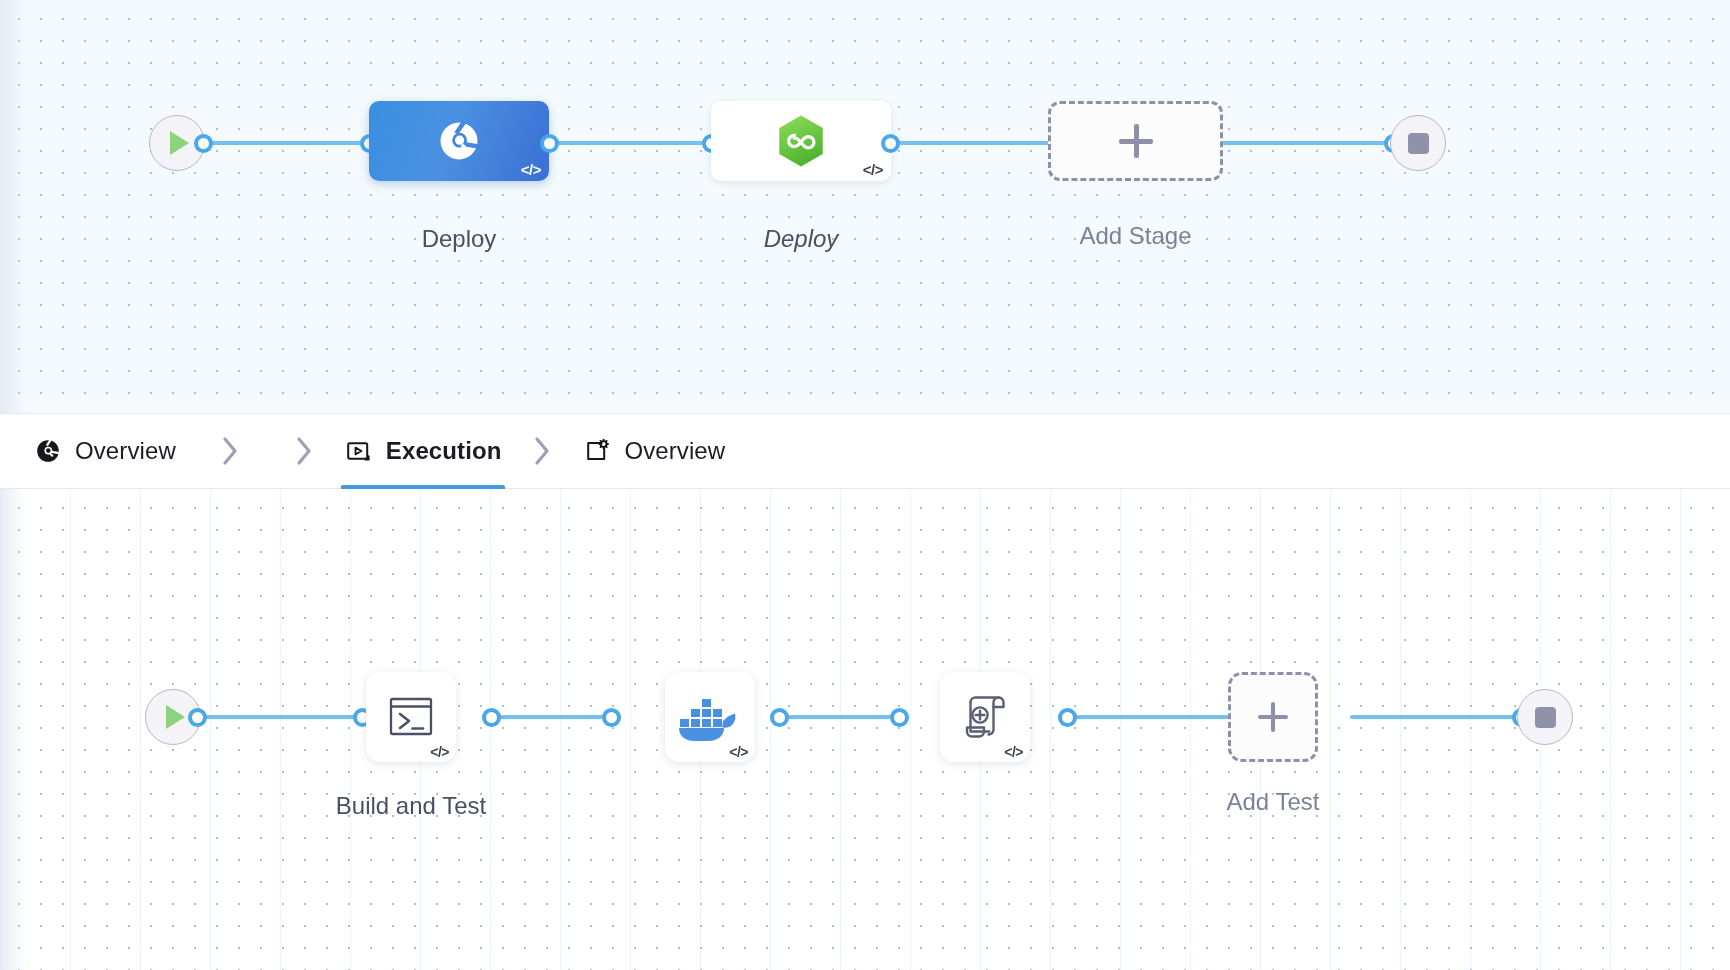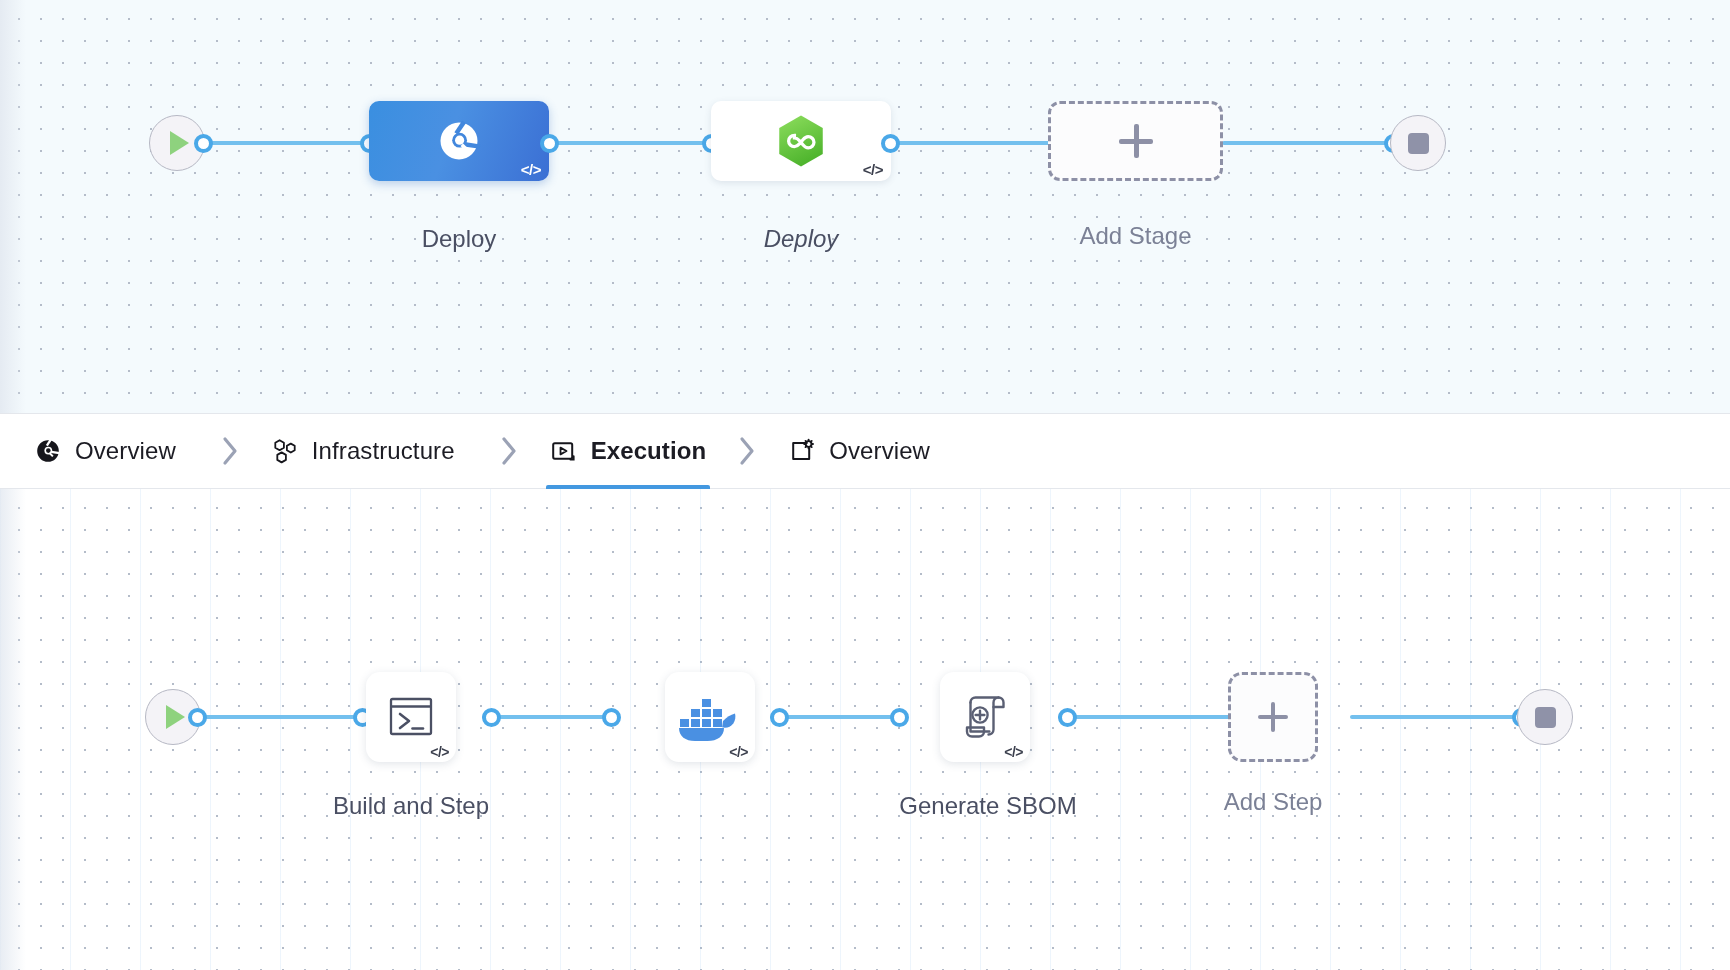--- a/index.html
+++ b/index.html
@@ -254,33 +254,20 @@
       <span class="tab-label">Overview</span>
       <span class="tab-underline"></span>
     </div>
 
     <span class="tab-sep">
       <svg width="22" height="34" viewBox="0 0 22 34">
           <path fill="none" stroke="#9ba2b5" stroke-width="3.2" stroke-linecap="round" stroke-linejoin="round" d="M6 5l10 12L6 29"></path>
         </svg>
     </span>
 
-    <div class="tab">
-      <span class="tab-icon">
-        <svg width="28" height="28" viewBox="0 0 28 28">
-          <g fill="none" stroke="#16161c" stroke-width="1.8" stroke-linejoin="round">
-            <path d="M8.6 3.2l4.3 2.5v5L8.6 13.2 4.3 10.7v-5z"></path>
-            <path d="M19.8 6.6l3.9 2.2v4.5l-3.9 2.2-3.9-2.2V8.8z"></path>
-            <path d="M10.6 15.4l4.3 2.5v5l-4.3 2.5-4.3-2.5v-5z"></path>
-          </g>
-        </svg>
-      </span>
-      <span class="tab-label">Infrastructure</span>
-      <span class="tab-underline"></span>
-    </div>
 
     <span class="tab-sep">
       <svg width="22" height="34" viewBox="0 0 22 34">
           <path fill="none" stroke="#9ba2b5" stroke-width="3.2" stroke-linecap="round" stroke-linejoin="round" d="M6 5l10 12L6 29"></path>
         </svg>
     </span>
 
     <div class="tab active">
       <span class="tab-icon">
         <svg width="28" height="28" viewBox="0 0 28 28">
@@ -335,21 +322,21 @@
         <svg width="52" height="52" viewBox="0 0 52 52">
           <rect x="6" y="8" width="40" height="35" rx="1.6" fill="none" stroke="#4b5064" stroke-width="2.3"></rect>
           <path d="M6 15.5h40" stroke="#4b5064" stroke-width="2.3"></path>
           <path d="M15 23l9 7-9 7" fill="none" stroke="#4b5064" stroke-width="2.6" stroke-linecap="round" stroke-linejoin="round"></path>
           <path d="M27.5 37.5h10.5" stroke="#4b5064" stroke-width="2.6" stroke-linecap="round"></path>
         </svg>
         <span class="code-badge dark">&lt;/&gt;</span>
       </div>
     </div>
     <div class="dot" style="left:482px; top:219px;"></div>
-    <div class="node-label" style="left:301px; top:300px; width:220px;">Build and Step</div>
+    <div class="node-label" style="left:301px; top:300px; width:220px;">Build and Test</div>
 
     <div class="dot" style="left:602px; top:219px;"></div>
     <div class="node" style="left:665px; top:183px;">
       <div class="step-card">
         <svg width="62" height="48" viewBox="0 0 62 48">
           <g fill="#4a90e2">
             <rect x="23" y="6" width="9" height="8"></rect>
             <rect x="12" y="16" width="9" height="8"></rect>
             <rect x="23" y="16" width="9" height="8"></rect>
             <rect x="34" y="16" width="9" height="8"></rect>
@@ -376,28 +363,27 @@
             <path d="M13.5 13.5v29h18.9"></path>
             <path d="M10 38.5h17v4c0 2.8-2.2 5-5 5H15c-2.8 0-5-2.2-5-5z"></path>
             <circle cx="23" cy="26" r="7.6"></circle>
             <path d="M23 21.6v8.8M18.6 26h8.8"></path>
           </g>
         </svg>
         <span class="code-badge dark">&lt;/&gt;</span>
       </div>
     </div>
     <div class="dot" style="left:1058px; top:219px;"></div>
-    <div class="node-label" style="left:838px; top:300px; width:300px;">Generate SBOM</div>
 
     <div class="node" style="left:1228px; top:183px;">
       <div class="add-node step-size">
         <div class="plus"></div>
       </div>
     </div>
-    <div class="node-label muted" style="left:1178px; top:296px; width:190px;">Add Step</div>
+    <div class="node-label muted" style="left:1178px; top:296px; width:190px;">Add Test</div>
 
     <div class="dot" style="left:1512px; top:219px;"></div>
     <div class="node" style="left:1517px; top:200px;">
       <div class="terminator">
         <div class="stop-sq"></div>
       </div>
     </div>
   </div>
 
 </div>

